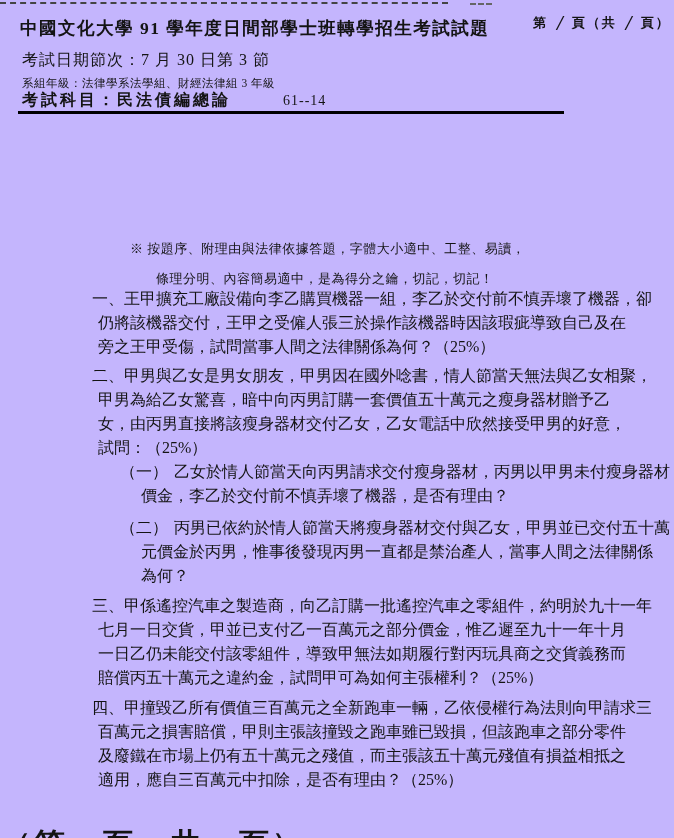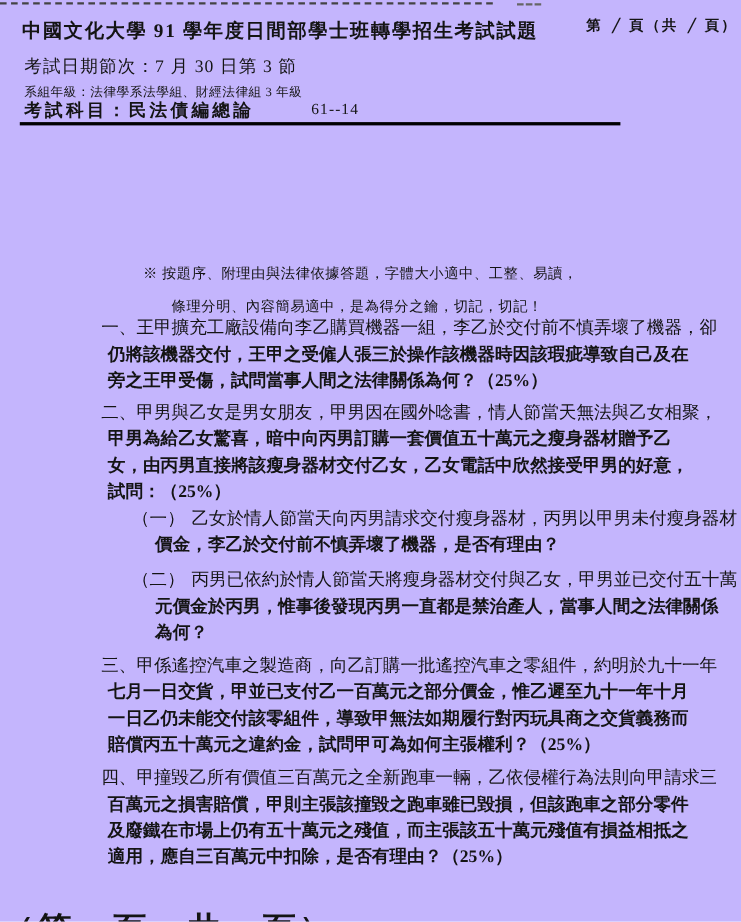--- a/index.html
+++ b/index.html
@@ -37,21 +37,21 @@
     letter-spacing:0.5px;white-space:nowrap;margin-top:20px;
   }
   .notice .nl2{padding-left:26px;}
 
   .questions{position:absolute;top:0;left:0;width:674px;height:838px;}
   .q-block{
     position:absolute;left:52px;width:618px;font-size:16px;line-height:24px;
   }
   .q-block.sub{left:80px;width:580px;}
   .q-line{white-space:nowrap;margin-left:40px;}
-  .q-line.cont{padding-left:6px;font-weight:bold;}
+  .q-line.cont{padding-left:6px;}
   .sub .q-line.cont{padding-left:21px;}
   .sub .q-marker{margin-right:6px;}
   .b0{top:287px;}
   .b1{top:364px;}
   .b2{top:460px;}
   .b3{top:516px;}
   .b4{top:594px;}
   .b5{top:696px;}
 
   .footer{

